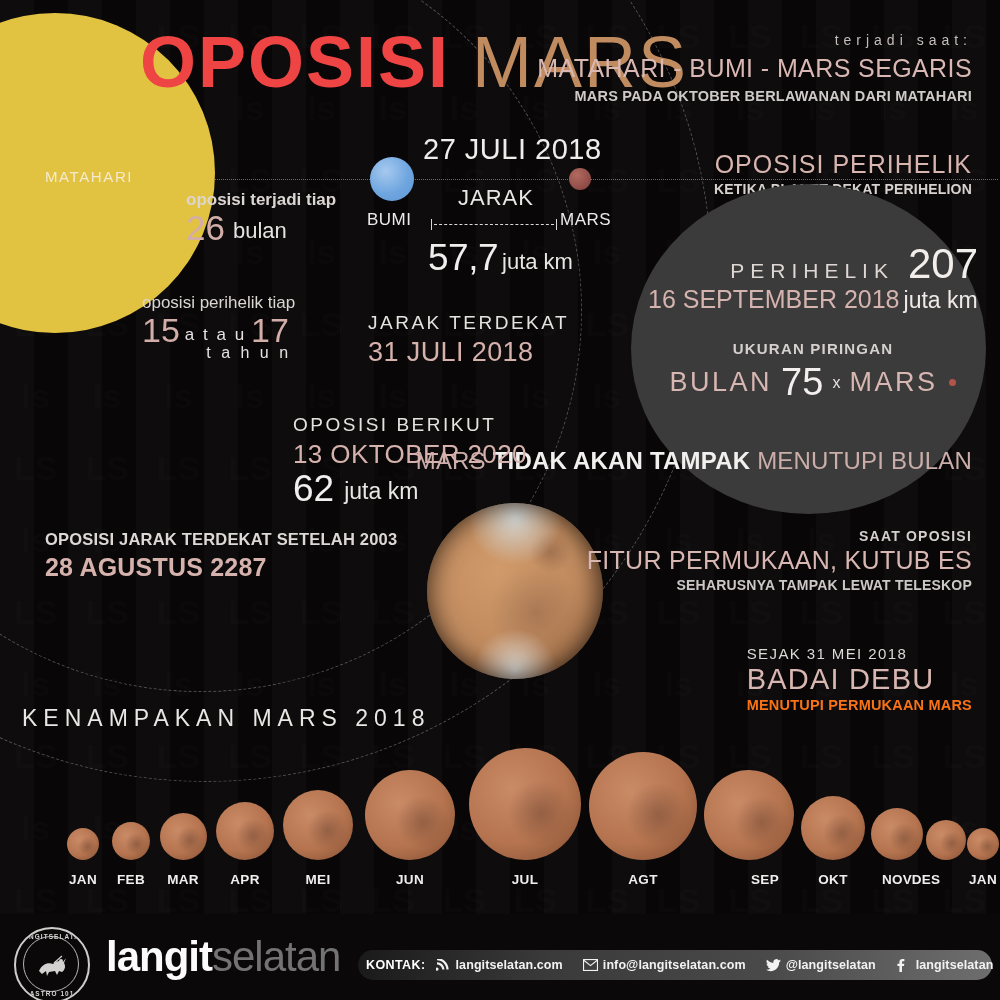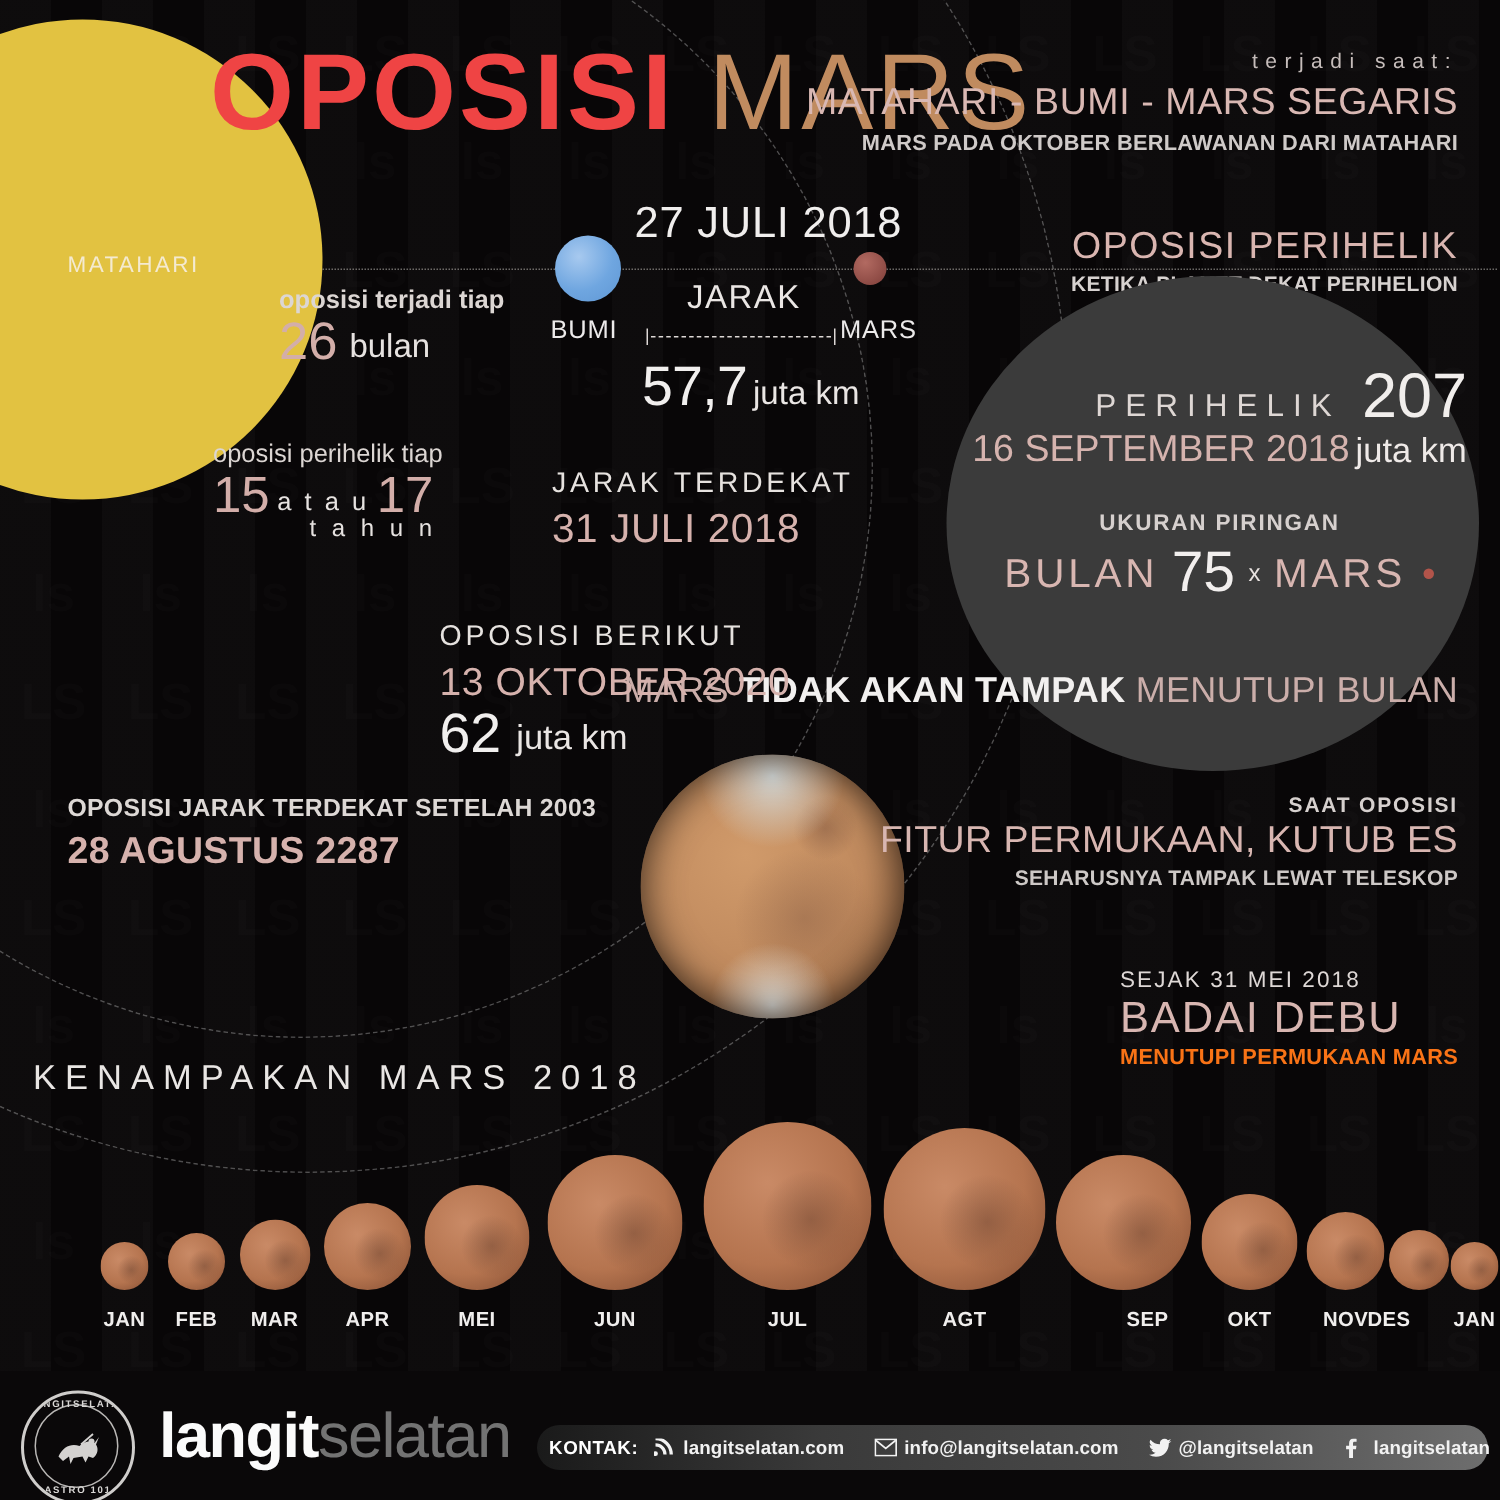--- a/index.html
+++ b/index.html
@@ -94,21 +94,21 @@
   .moon{
     position:absolute;left:631px;top:184px;width:355px;height:330px;border-radius:50%;
     background:#3b3b3b;
   }
 
   
   .peri{position:absolute;left:648px;top:245px;width:330px;}
   .peri .row1{display:flex;align-items:flex-end;justify-content:flex-end;gap:14px;}
   .peri .pword{font-size:21px;letter-spacing:6px;color:#ded7d4;font-weight:400;}
   .peri .p207{font-size:42px;font-weight:300;color:#f1eeec;line-height:.9;}
-  .peri .row2{display:flex;align-items:flex-end;justify-content:center;gap:4px;margin-top:2px;}
+  .peri .row2{display:flex;align-items:flex-end;justify-content:flex-start;gap:4px;margin-top:2px;}
   .peri .pdate{font-size:25px;color:#d5b3ae;font-weight:400;}
   .peri .pjuta{font-size:23px;color:#efeae8;font-weight:300;}
 
   
   .ukr{position:absolute;left:648px;top:340px;width:330px;text-align:center;}
   .ukr .cap{font-size:15px;letter-spacing:1.2px;color:#d6d0ce;font-weight:600;}
   .ukr .row{display:flex;align-items:center;justify-content:center;gap:9px;margin-top:4px;}
   .ukr .bulan{font-size:27px;letter-spacing:2.5px;color:#d8b6b1;font-weight:400;}
   .ukr .n75{font-size:38px;color:#f2efee;font-weight:300;}
   .ukr .x{font-size:16px;color:#e8e2e0;font-weight:300;}

